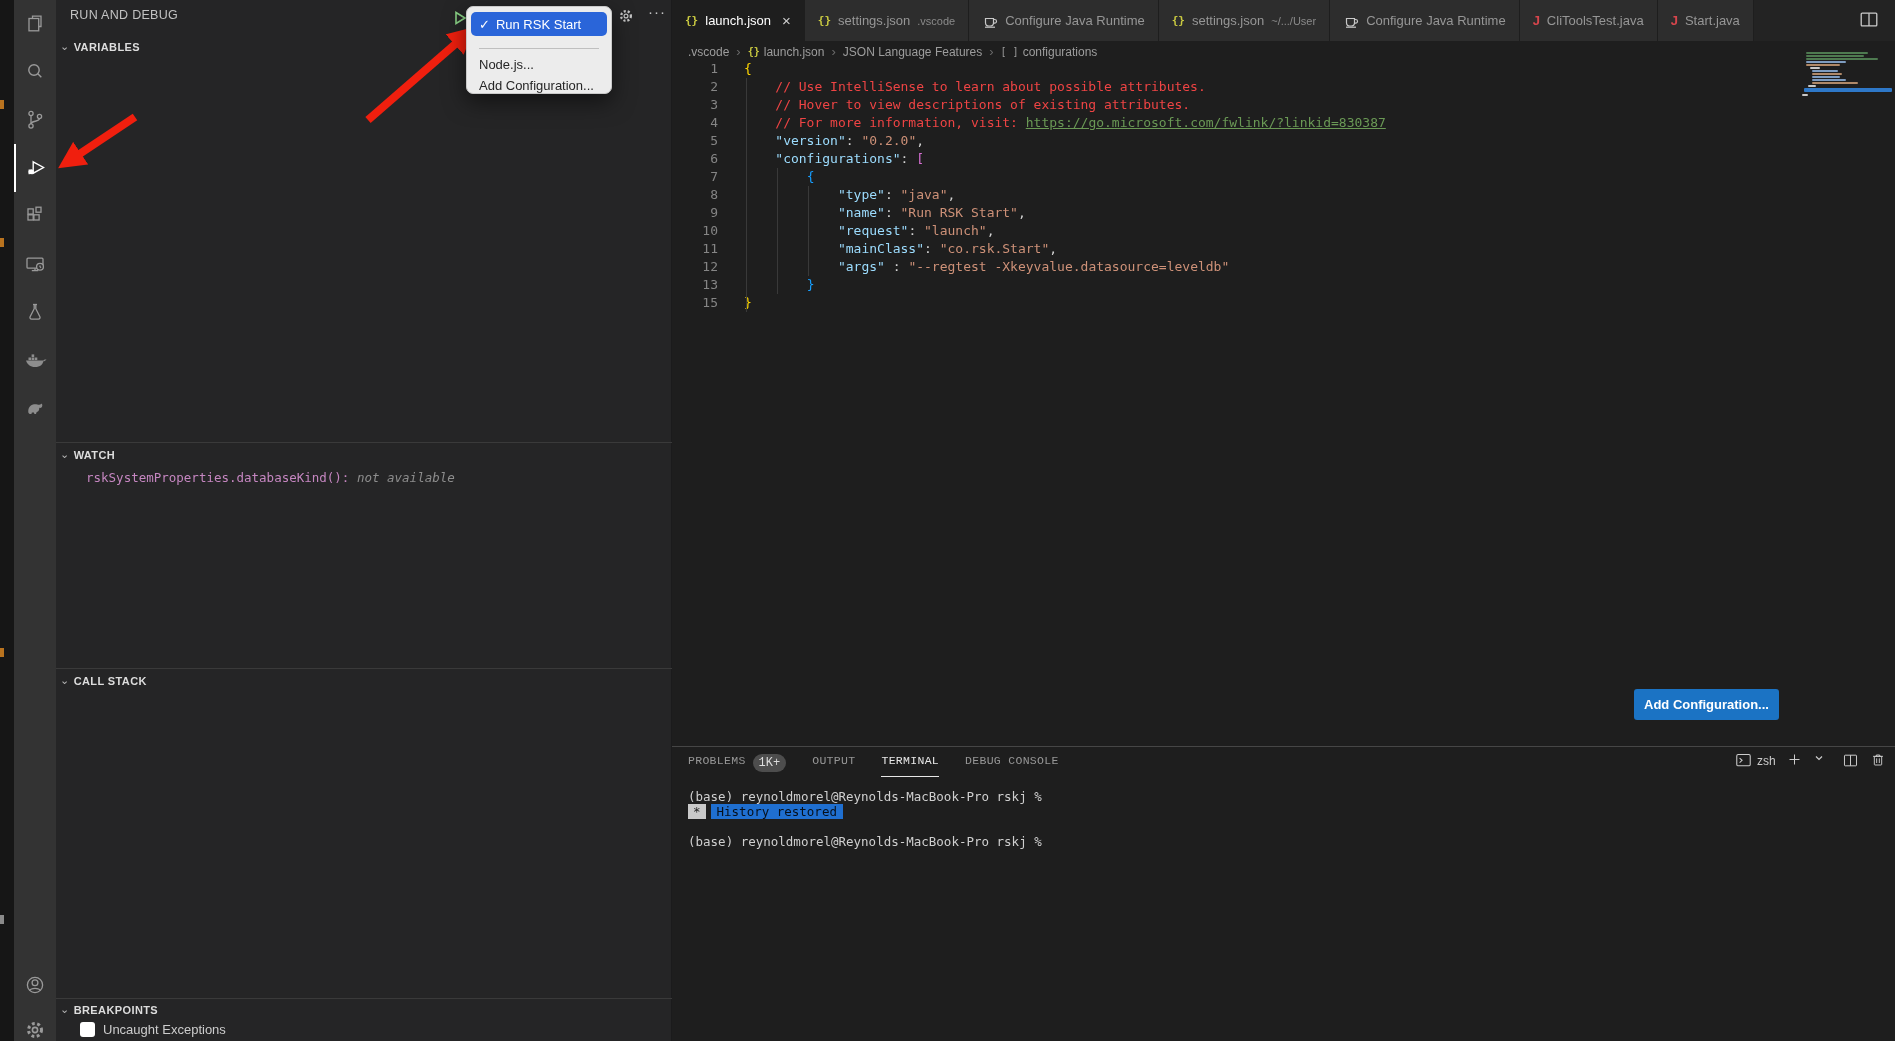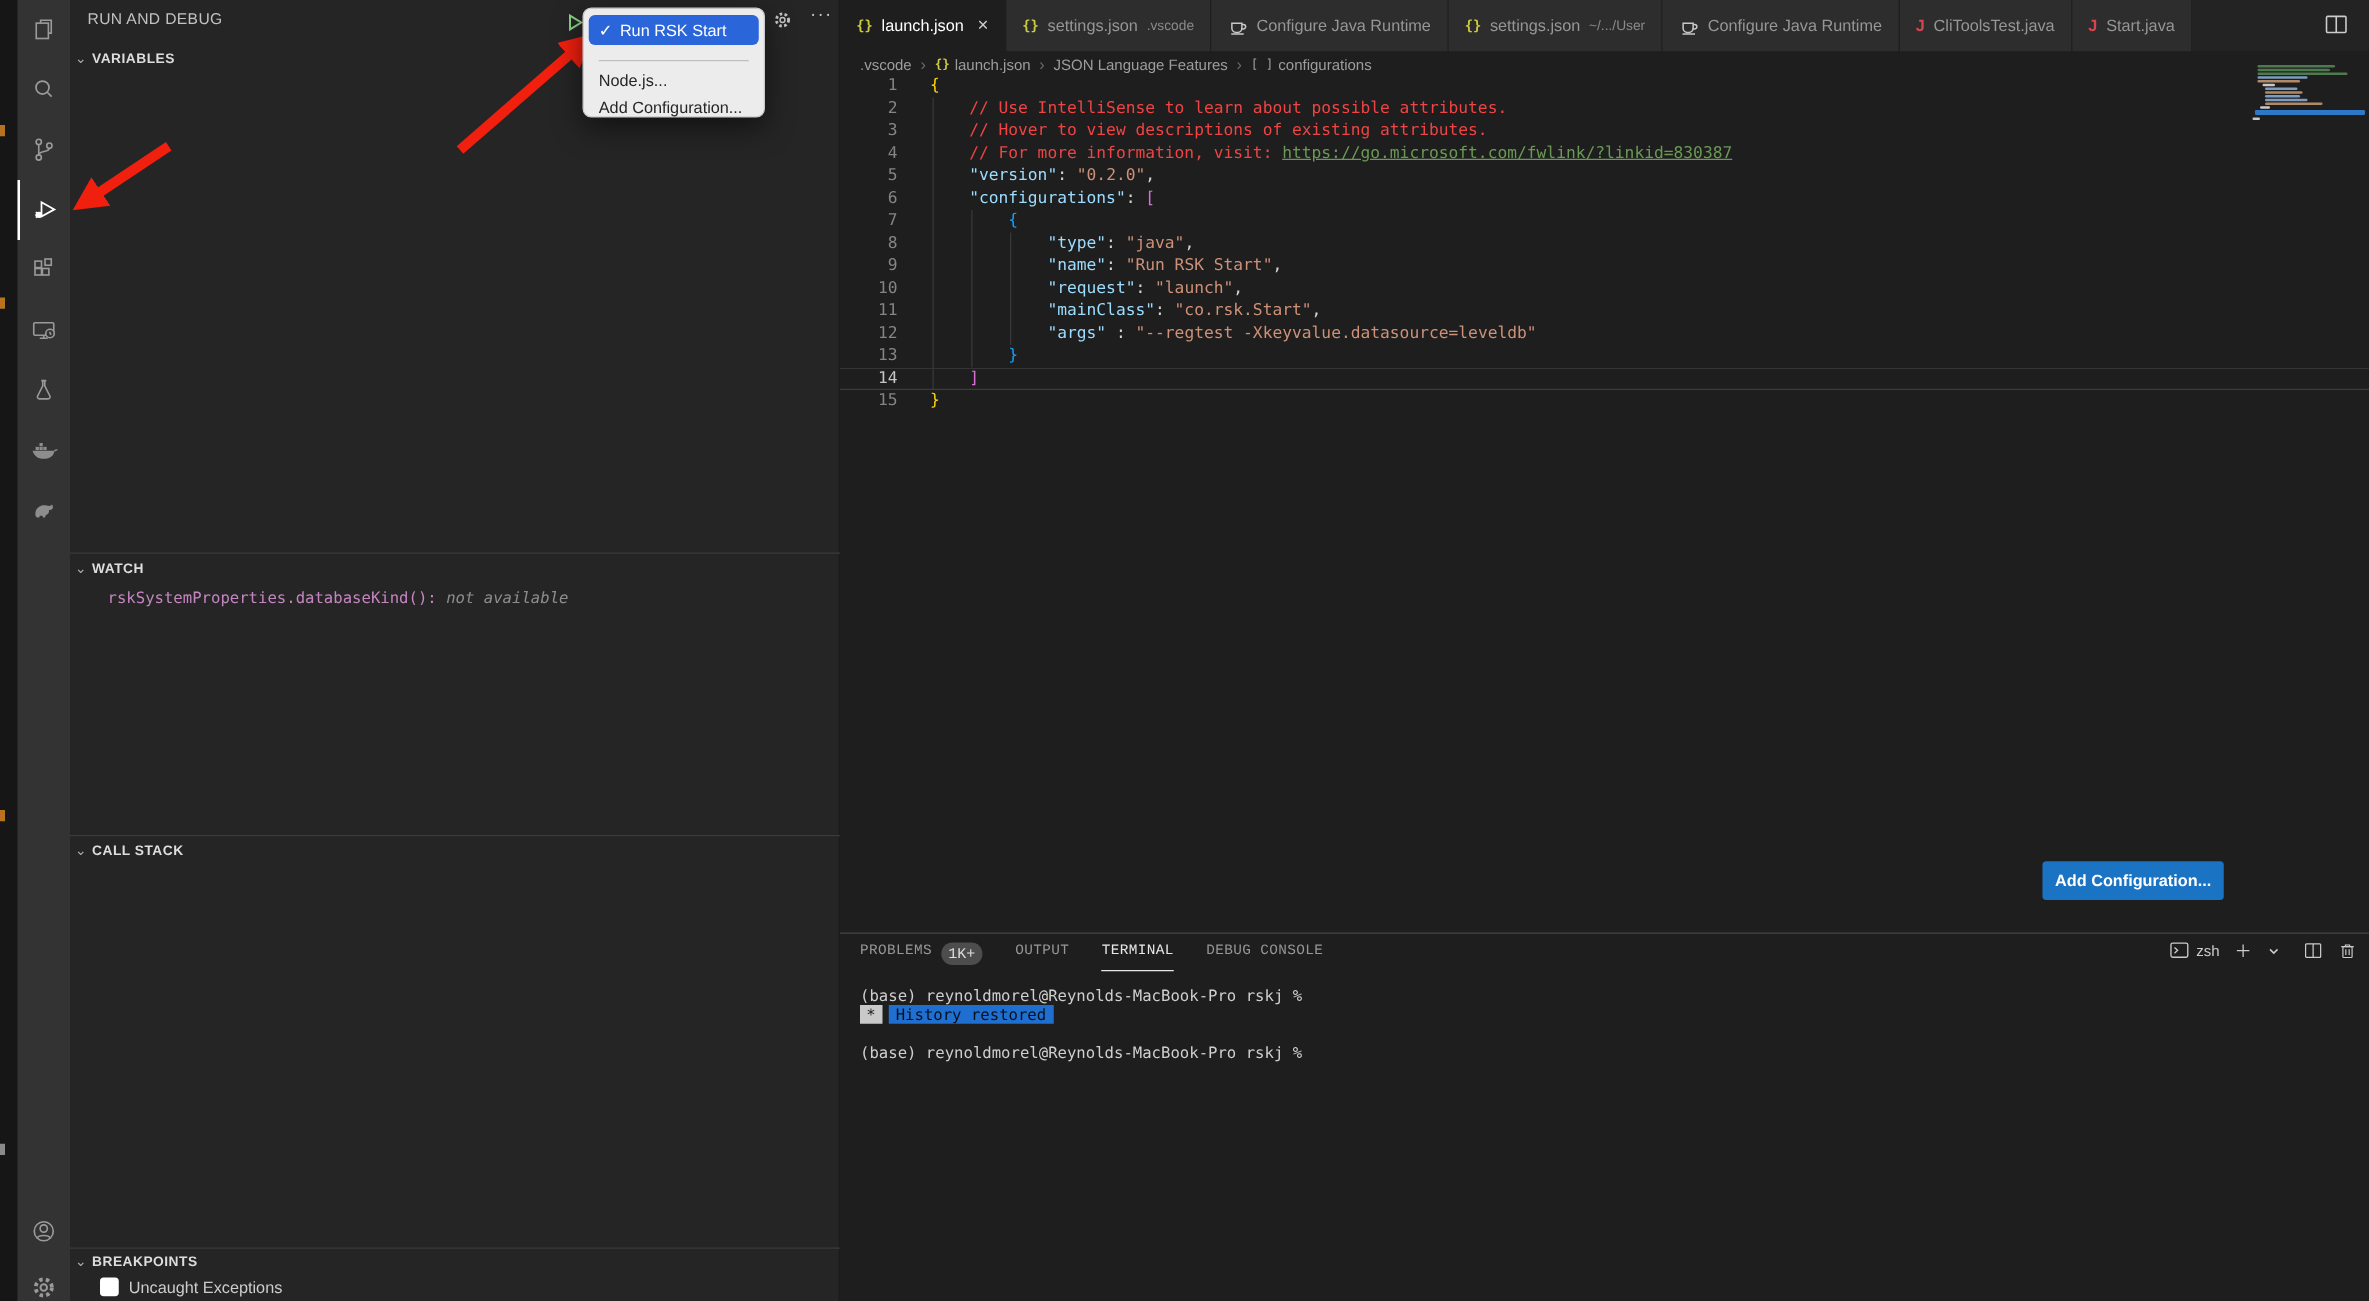--- a/index.html
+++ b/index.html
@@ -84,21 +84,21 @@
   #add-config-btn { position:absolute; left:1634px; top:689px; width:145px; height:31px;
     background:#1b73c4; color:#ffffff; font-size:13px; font-weight:bold; border:none; border-radius:3px;
     display:flex; align-items:center; justify-content:center; }
 
   
   #panel-divider { position:absolute; left:672px; top:746px; width:1223px; height:1px; background:#464646; }
   #panel-tabs { position:absolute; left:688px; top:754px; display:flex; gap:26px; font-size:11.5px; letter-spacing:.3px; }
   .ptab { color:#969696; padding-bottom:5px; display:flex; align-items:flex-start; gap:7px;font-family:Liberation Mono, monospace; }
   .ptab.active { color:#e7e7e7; border-bottom:1px solid #e7e7e7; }
   .pbadge { background:#4d4d4d; color:#dddddd; font-size:12px; border-radius:9px; padding:2px 6px; letter-spacing:0; }
-  #panel-actions { position:absolute; left:1735px; top:752px; display:flex; align-items:center; gap:11px; color:#cccccc; }
+  #panel-actions { position:absolute; left:1735px; top:752px; display:flex; align-items:flex-start; gap:11px; color:#cccccc; }
   #shell-label { font-size:12px; color:#cccccc; }
   #terminal { position:absolute; left:688px; top:789px; font-family:"DejaVu Sans Mono", monospace; font-size:12.5px; color:#cfcfcf; }
   .tline { height:15px; line-height:15px; white-space:pre; }
   .chip-grey { background:#c9c9c9; color:#1e1e1e; padding:0 5px; }
   .chip-blue { background:#1f6fd0; color:#06101c; padding:0 6px; margin-left:5px; }
 
   svg { display:block; }
 </style>
 </head>
 <body>
@@ -386,24 +386,20 @@
       <pre><span class="tk-plain">            </span><span class="tk-key">"mainClass"</span><span class="tk-plain">: </span><span class="tk-str">"co.rsk.Start"</span><span class="tk-plain">,</span></pre>
     </div>
     <div class="line">
       <span class="num">12</span>
       <pre><span class="tk-plain">            </span><span class="tk-key">"args"</span><span class="tk-plain"> : </span><span class="tk-str">"--regtest -Xkeyvalue.datasource=leveldb"</span></pre>
     </div>
     <div class="line">
       <span class="num">13</span>
       <pre><span class="tk-plain">        </span><span class="tk-b3">}</span></pre>
     </div>
-    <div class="line current">
-      <span class="num">14</span>
-      <pre><span class="tk-plain">    </span><span class="tk-b2">]</span></pre>
-    </div>
     <div class="line">
       <span class="num">15</span>
       <pre><span class="tk-b1">}</span></pre>
     </div>
   </div>
 <div class="indent-guide" style="left:746px; top:78px; height:234px;"></div>
 <div class="indent-guide" style="left:777px; top:168px; height:126px;"></div>
 <div class="indent-guide" style="left:808px; top:186px; height:90px;"></div>
 
 <div id="minimap">

